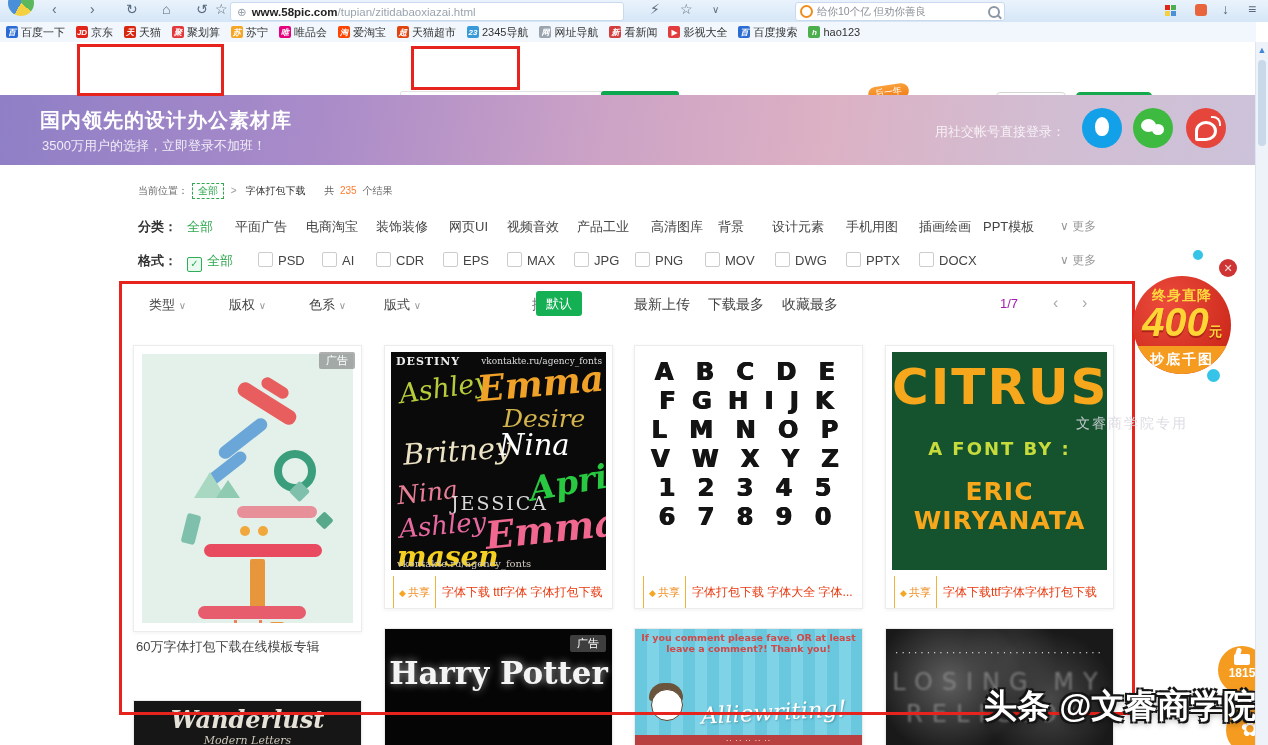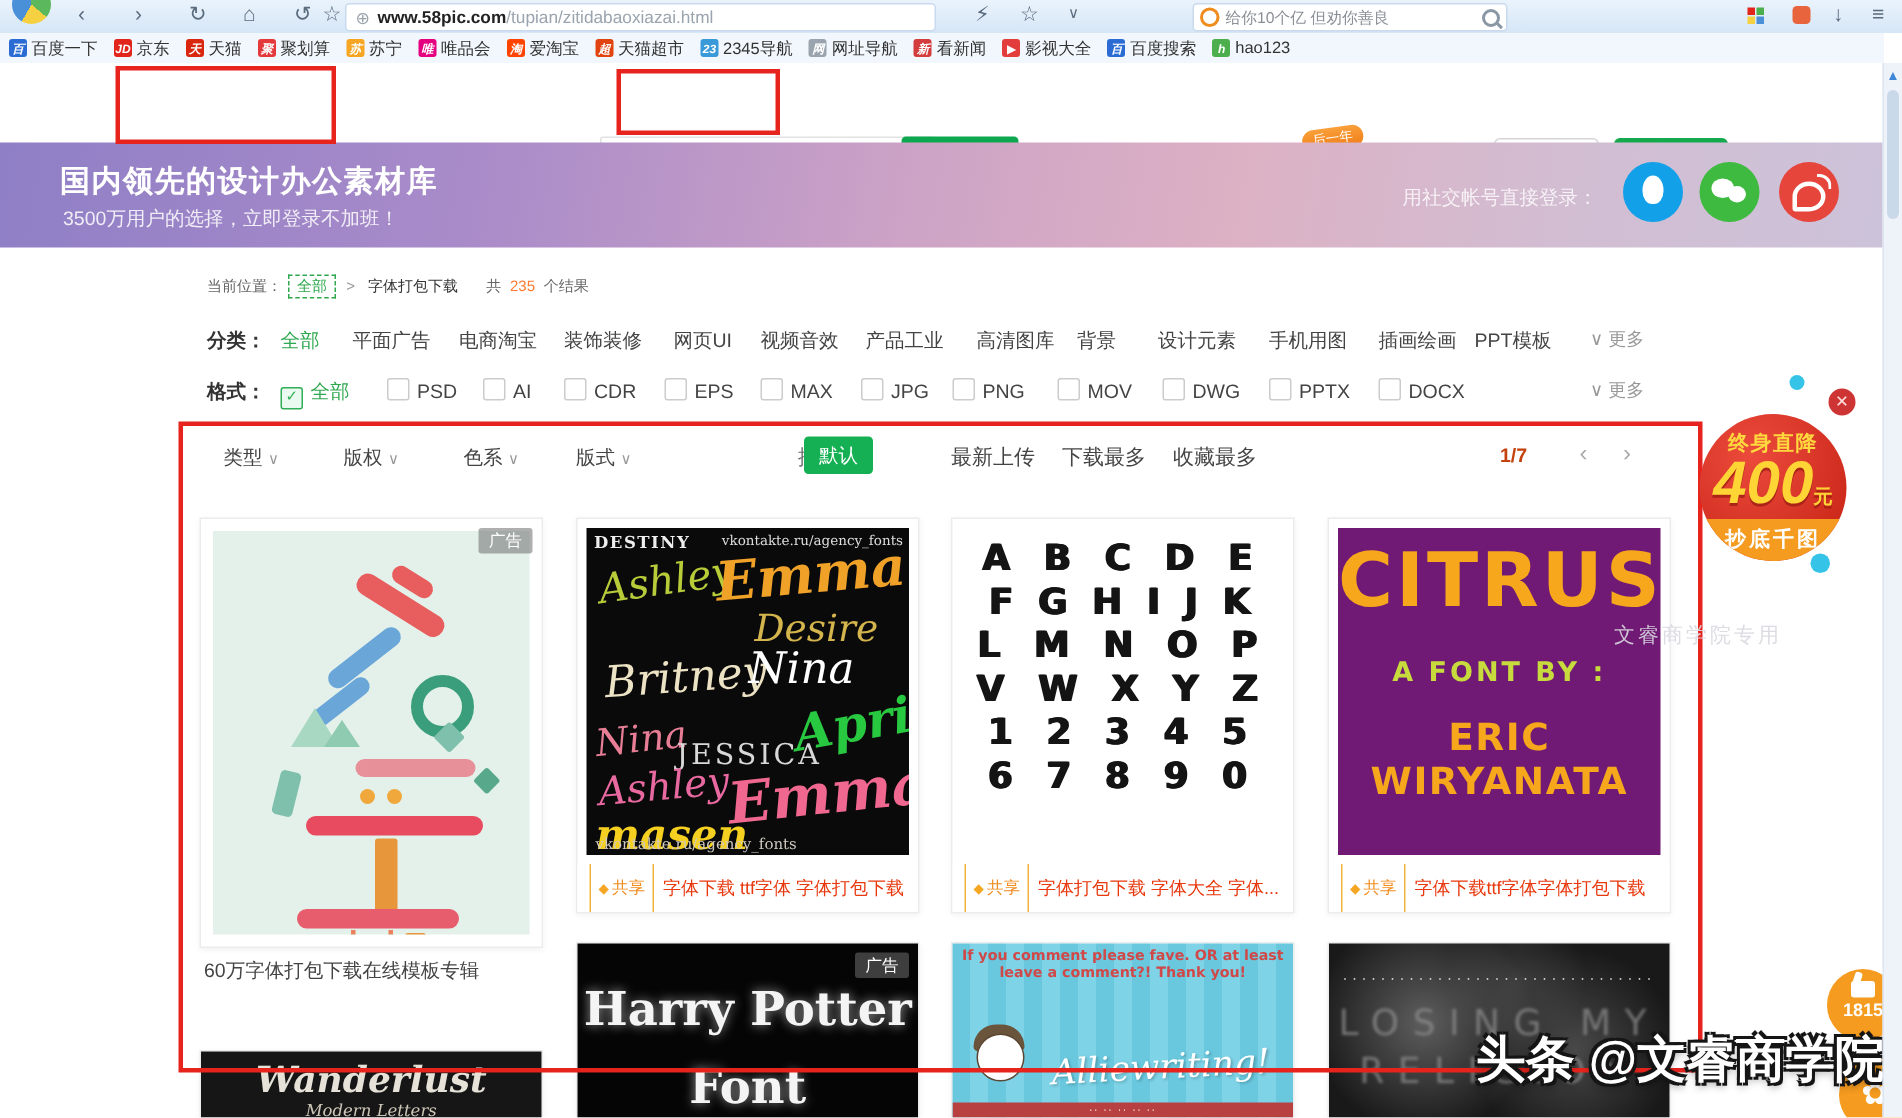--- a/index.html
+++ b/index.html
@@ -80,21 +80,21 @@
   .cb{display:inline-block;width:13px;height:13px;border:1px solid #ccc;border-radius:2px;background:#fff;
       vertical-align:-2px;margin-right:5px;text-align:center;line-height:12px;font-size:10px;}
   .cb.on{border-color:#2fae57;color:#2fae57;background:#eafaf0;}
 
   
   .dd{position:absolute;top:0;font-size:13px;color:#444;cursor:pointer;}
   .dd b{font-weight:normal;color:#999;font-size:10px;}
   #pill-default{position:absolute;left:536px;top:-5px;width:46px;height:25px;background:#14b053;color:#fff;
                 border-radius:3px;font-size:13px;display:flex;align-items:center;justify-content:center;cursor:pointer;}
   .sortopt{position:absolute;top:0;font-size:14px;color:#444;cursor:pointer;margin-left:36px;}
-  #pageind{position:absolute;left:1000px;top:0;font-size:13px;color:#c2410c;font-weight:bold;}
+  #pageind{position:absolute;left:1000px;top:0;font-size:13px;color:#a21caf;font-weight:normal;}
   .pgarrow{position:absolute;top:-2px;font-size:16px;color:#aaa;cursor:pointer;}
 
   
   .card{position:absolute;width:227px;background:#fff;border:1px solid #ececec;box-shadow:0 1px 4px rgba(0,0,0,.06);text-decoration:underline;}
   .adtag{position:absolute;top:6px;right:6px;background:rgba(110,110,110,.55);color:#fff;font-size:11px;
          padding:1px 7px;border-radius:2px;z-index:3;}
   .capbar{position:absolute;left:0;right:0;bottom:0;height:32px;background:#fff;display:flex;align-items:center;
           padding-left:8px;gap:6px;overflow:hidden;}
   .sharebadge{border:1px solid #f0b23c;border-radius:3px;color:#f08c1e;font-size:11px;height:18px;line-height:18px;
               padding:16px 5px;white-space:nowrap;}
@@ -111,21 +111,21 @@
   .blackimg{position:absolute;left:6px;top:6px;right:6px;height:218px;background:#0a0a0a;overflow:hidden;
             font-family:"DejaVu Serif","Liberation Serif",serif;}
   .fw{position:absolute;font-style:italic;white-space:nowrap;}
 
   
   .alphaimg{position:absolute;left:6px;top:6px;right:6px;height:218px;background:#fff;overflow:hidden;text-align:center;}
   .alpharow{font-family:"DejaVu Sans",sans-serif;font-weight:900;color:#141414;font-size:24px;line-height:29px;
             letter-spacing:7px;text-shadow:.6px 0 #141414,-.6px 0 #141414;}
 
   
-  .citimg{position:absolute;left:6px;top:6px;right:6px;height:218px;background:#701a75;overflow:hidden;text-align:center;
+  .citimg{position:absolute;left:6px;top:6px;right:6px;height:218px;background:#14532d;overflow:hidden;text-align:center;
           font-family:"DejaVu Sans",sans-serif;}
   .cit1{margin-top:6px;font-size:50px;font-weight:900;color:#f6a71c;letter-spacing:2px;}
   .cit2{margin-top:22px;font-size:18px;font-weight:bold;color:#c7dc3c;letter-spacing:2px;}
   .cit3{margin-top:18px;font-size:25px;font-weight:900;color:#f6a71c;letter-spacing:1px;}
 
   
   .harryimg{position:absolute;inset:0;background:#050505;text-align:center;overflow:hidden;
             font-family:"DejaVu Serif","Liberation Serif",serif;color:#f4f4f4;}
   .allieimg{position:absolute;inset:0;overflow:hidden;
             background:repeating-linear-gradient(90deg,#69c8de 0 12px,#7ed3e7 12px 24px);}
@@ -459,21 +459,20 @@
     <div class="wandimg">
       <div class="wand1">Wanderlust</div>
       <div class="wand2">Modern Letters</div>
     </div>
   </div>
 
   <div class="card" style="left:384px;top:628px;height:117px">
     <div class="harryimg">
       <span class="adtag">广告</span>
       <div style="margin-top:26px;font-size:31px;font-weight:bold;text-shadow:0 0 8px rgba(255,255,255,.6)">Harry Potter</div>
-      <div style="margin-top:16px;font-size:31px;font-weight:bold;text-shadow:0 0 8px rgba(255,255,255,.6)">Font</div>
     </div>
   </div>
 
   <div class="card" style="left:634px;top:628px;height:117px">
     <div class="allieimg">
       <div class="allienote">If you comment please fave. OR at least</div>
       <div class="allienote" style="margin-top:0">leave a comment?! Thank you!</div>
       <div class="alliegirl">
           <i class="aghair"></i>
           <i class="agface"></i>

